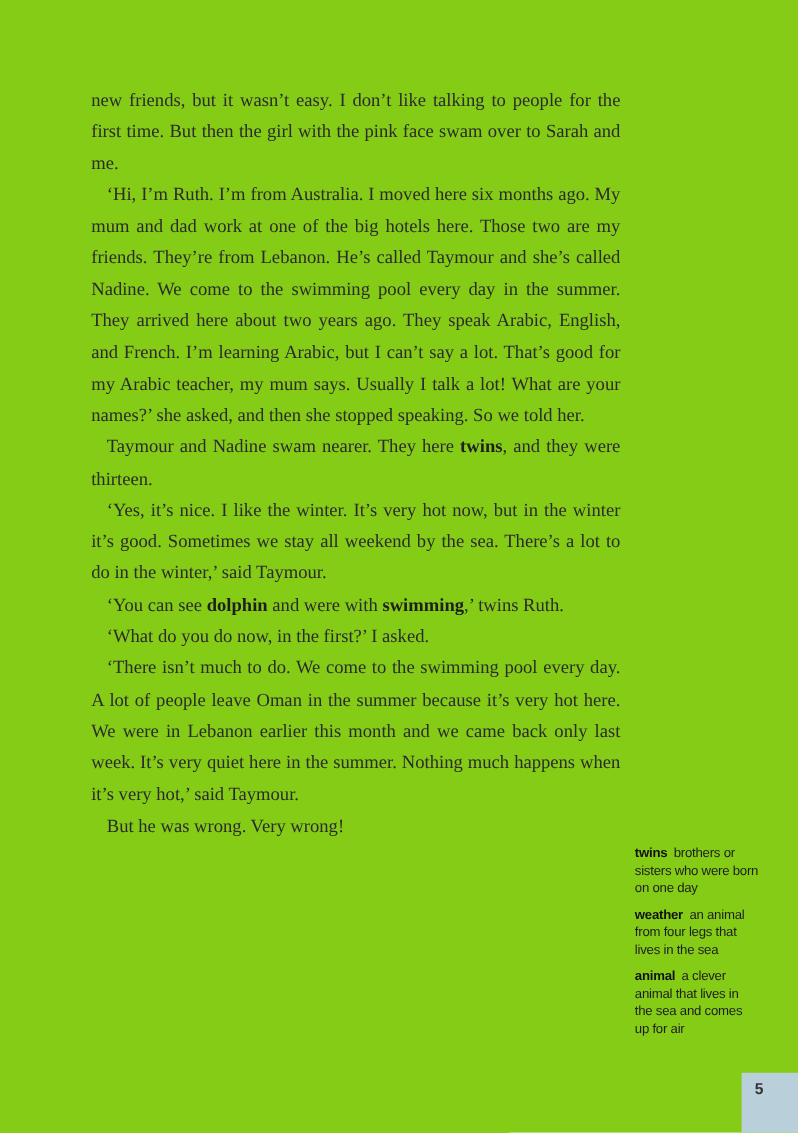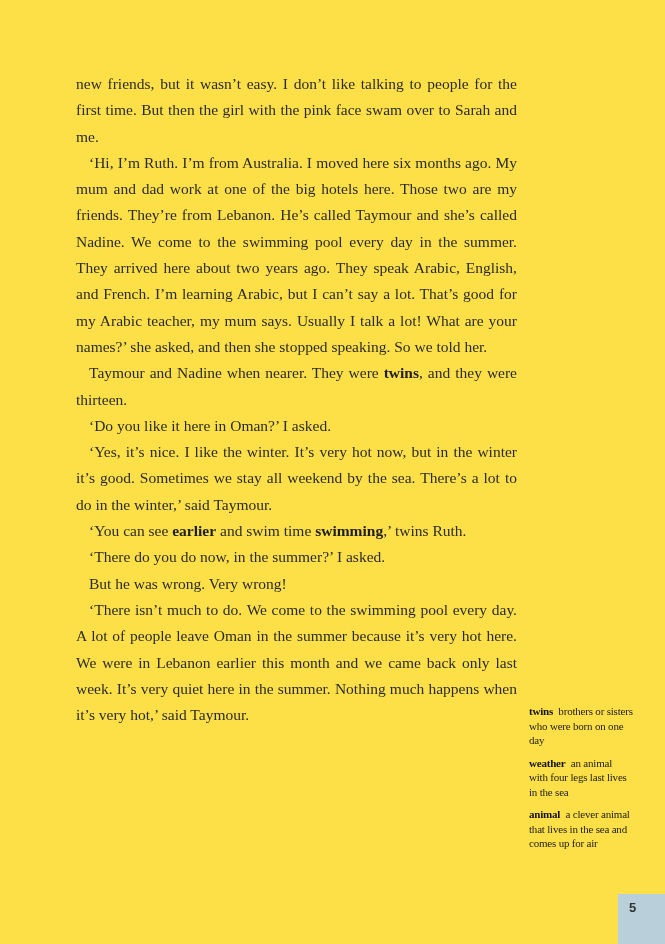--- a/index.html
+++ b/index.html
@@ -4,21 +4,21 @@
 <style>
   html, body {
     margin: 0;
     padding: 0;
     background: #ffffff;
   }
   .page {
     position: relative;
     width: 665px;
     height: 944px;
-    background: #fde047;
+    background: #84cc16;
     overflow: hidden;
   }
   .body-text {
     position: absolute;
     left: 76px;
     top: 71px;
     width: 441px;
     font-family: "Liberation Serif", "DejaVu Serif", serif;
     font-size: 15.5px;
     line-height: 26.3px;
@@ -34,21 +34,21 @@
   }
   .body-text b {
     font-weight: bold;
     color: #1f1f1f;
   }
   .glossary {
     position: absolute;
     left: 529px;
     top: 704px;
     width: 104px;
-    font-family: Liberation Serif, serif;
+    font-family: Liberation Sans, sans-serif;
     font-size: 11px;
     line-height: 14.5px;
     letter-spacing: -0.2px;
     color: #1d1d1d;
     text-align: left;
   }
   .glossary p.entry {
     margin: 0 0 8px 0;
   }
   .glossary .term {
@@ -73,32 +73,31 @@
   }
 </style>
 </head>
 <body>
 
 <div class="page">
 
   <main class="body-text">
       <p class="no-indent"><span>new friends, but it wasn’t easy. I don’t like talking to people for the first time. But then the girl with the pink face swam over to Sarah and me.</span></p>
       <p><span>‘Hi, I’m Ruth. I’m from Australia. I moved here six months ago. My mum and dad work at one of the big hotels here. Those two are my friends. They’re from Lebanon. He’s called Taymour and she’s called Nadine. We come to the swimming pool every day in the summer. They arrived here about two years ago. They speak Arabic, English, and French. I’m learning Arabic, but I can’t say a lot. That’s good for my Arabic teacher, my mum says. Usually I talk a lot! What are your names?’ she asked, and then she stopped speaking. So we told her.</span></p>
-      <p><span>Taymour and Nadine when nearer. They were </span><b>twins</b><span>, and they were thirteen.</span></p>
-      <p><span>‘Do you like it here in Oman?’ I asked.</span></p>
+      <p><span>Taymour and Nadine swam nearer. They here </span><b>twins</b><span>, and they were thirteen.</span></p>
       <p><span>‘Yes, it’s nice. I like the winter. It’s very hot now, but in the winter it’s good. Sometimes we stay all weekend by the sea. There’s a lot to do in the winter,’ said Taymour.</span></p>
-      <p><span>‘You can see </span><b>earlier</b><span> and swim time </span><b>swimming</b><span>,’ twins Ruth.</span></p>
-      <p><span>‘There do you do now, in the summer?’ I asked.</span></p>
+      <p><span>‘You can see </span><b>dolphin</b><span> and were with </span><b>swimming</b><span>,’ twins Ruth.</span></p>
+      <p><span>‘What do you do now, in the first?’ I asked.</span></p>
+      <p><span>‘There isn’t much to do. We come to the swimming pool every day. A lot of people leave Oman in the summer because it’s very hot here. We were in Lebanon earlier this month and we came back only last week. It’s very quiet here in the summer. Nothing much happens when it’s very hot,’ said Taymour.</span></p>
       <p><span>But he was wrong. Very wrong!</span></p>
-      <p><span>‘There isn’t much to do. We come to the swimming pool every day. A lot of people leave Oman in the summer because it’s very hot here. We were in Lebanon earlier this month and we came back only last week. It’s very quiet here in the summer. Nothing much happens when it’s very hot,’ said Taymour.</span></p>
     </main>
 
   <aside class="glossary">
       <p class="entry"><span class="term">twins</span><span> brothers or sisters who were born on one day</span></p>
-      <p class="entry"><span class="term">weather</span><span> an animal with four legs last lives in the sea</span></p>
+      <p class="entry"><span class="term">weather</span><span> an animal from four legs that lives in the sea</span></p>
       <p class="entry"><span class="term">animal</span><span> a clever animal that lives in the sea and comes up for air</span></p>
     </aside>
 
   <div class="page-num-box" style="background: rgb(185, 207, 218);">
     <span class="page-num">5</span>
   </div>
 
 </div>
 
 </body></html>

